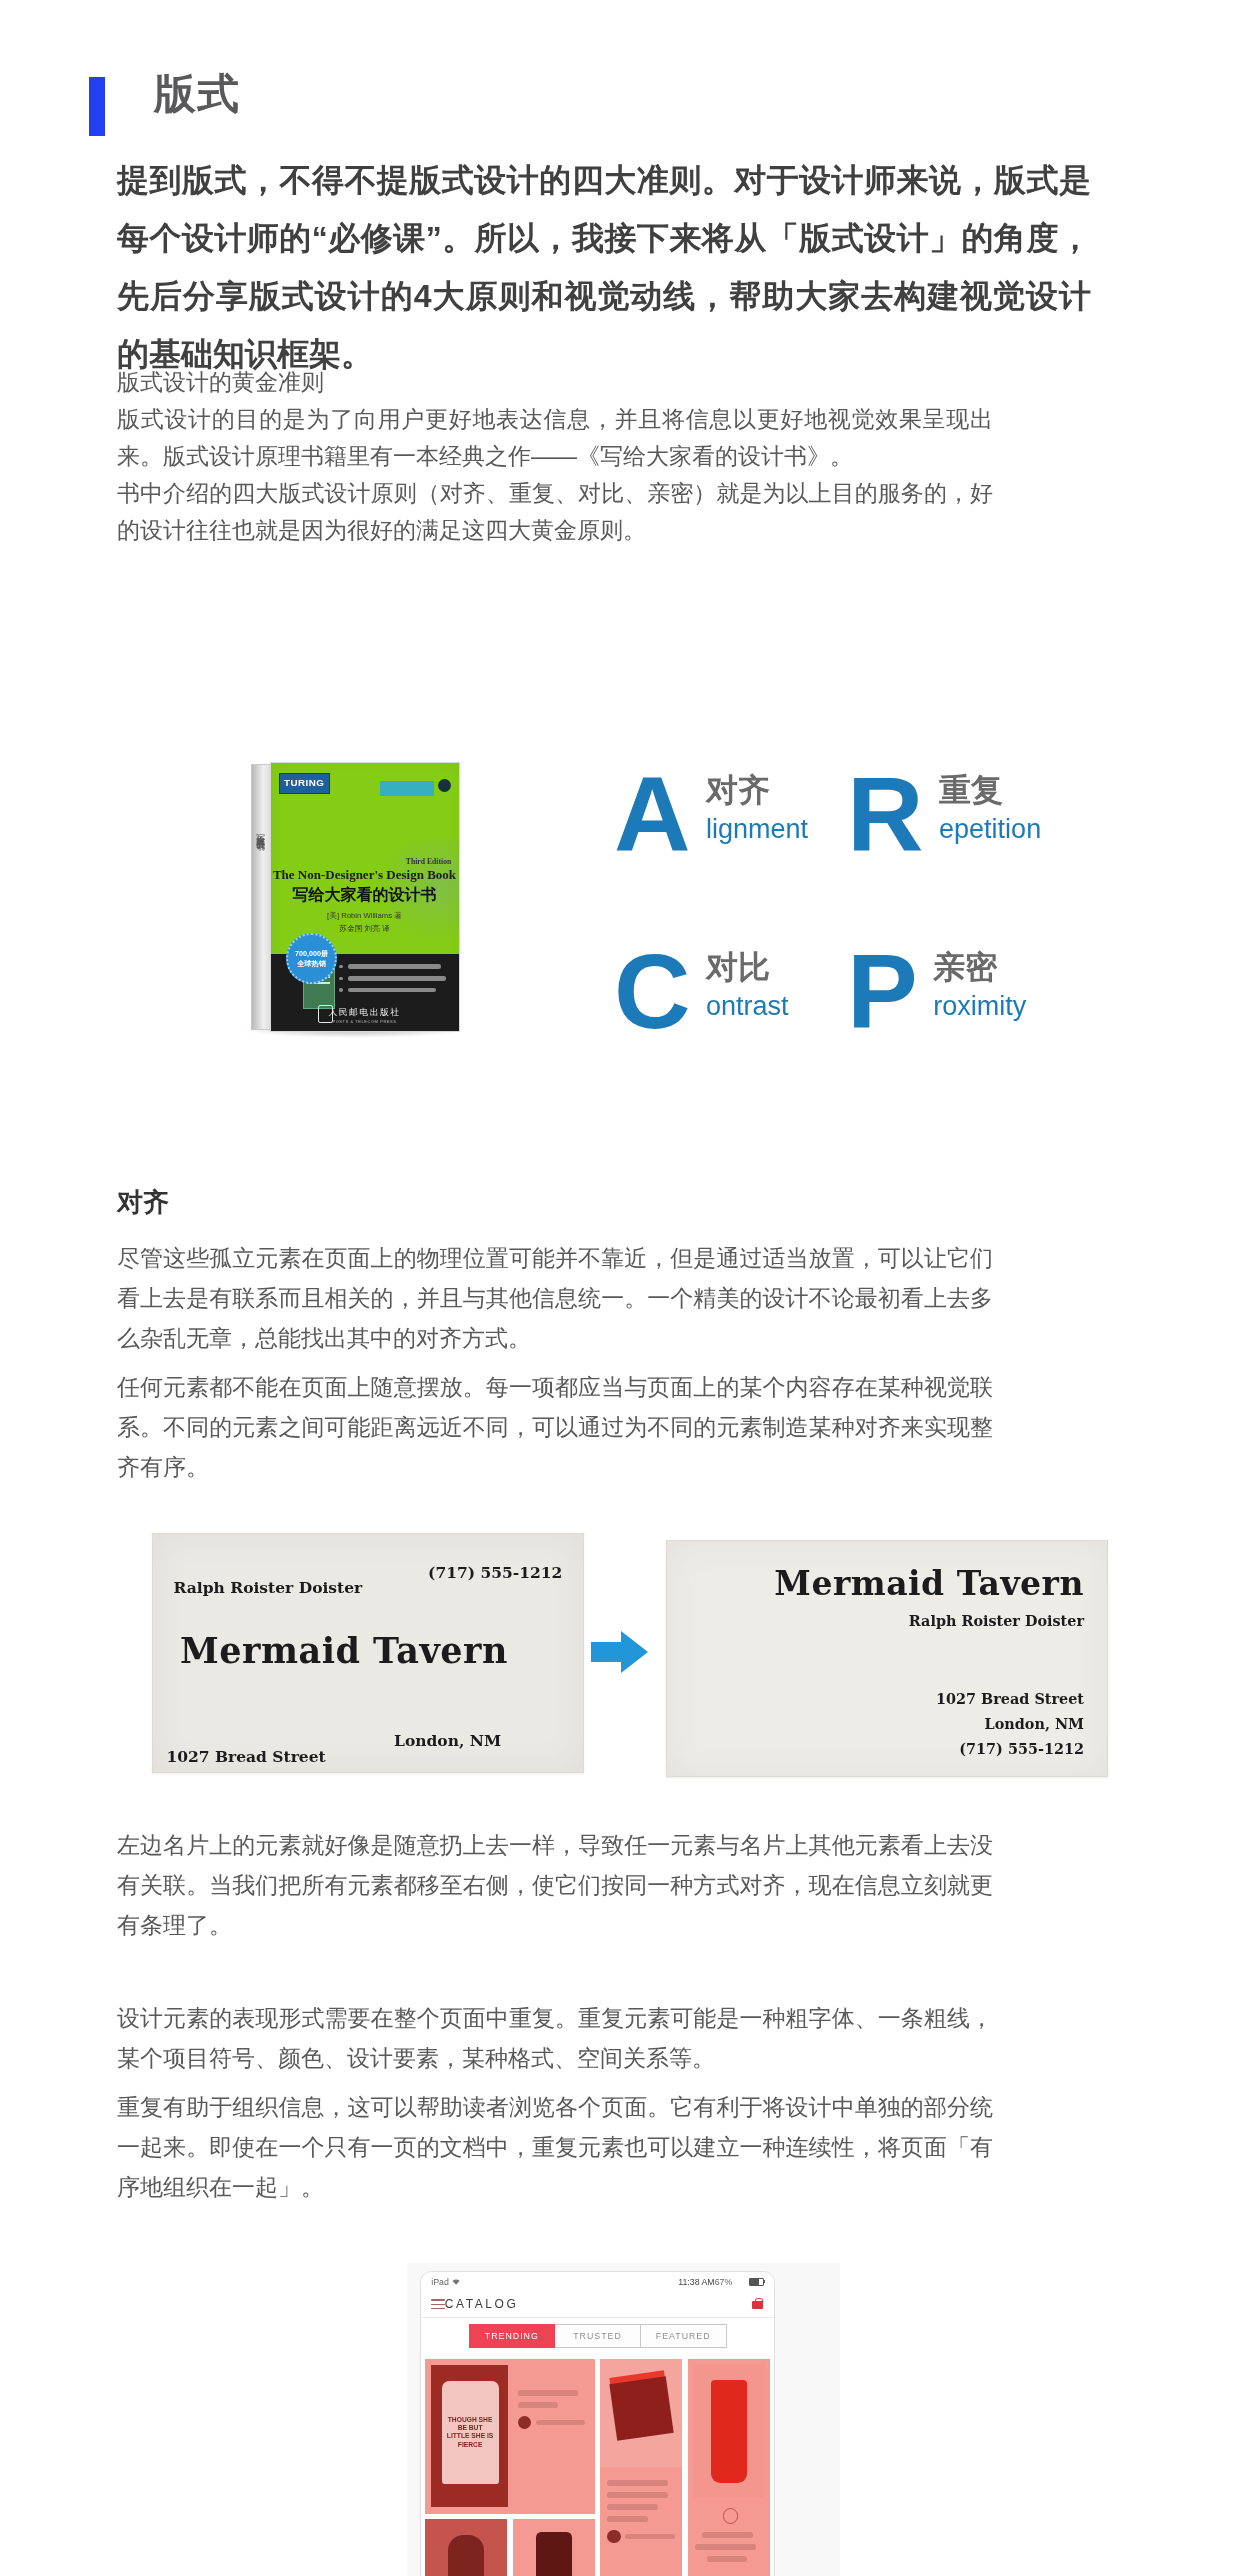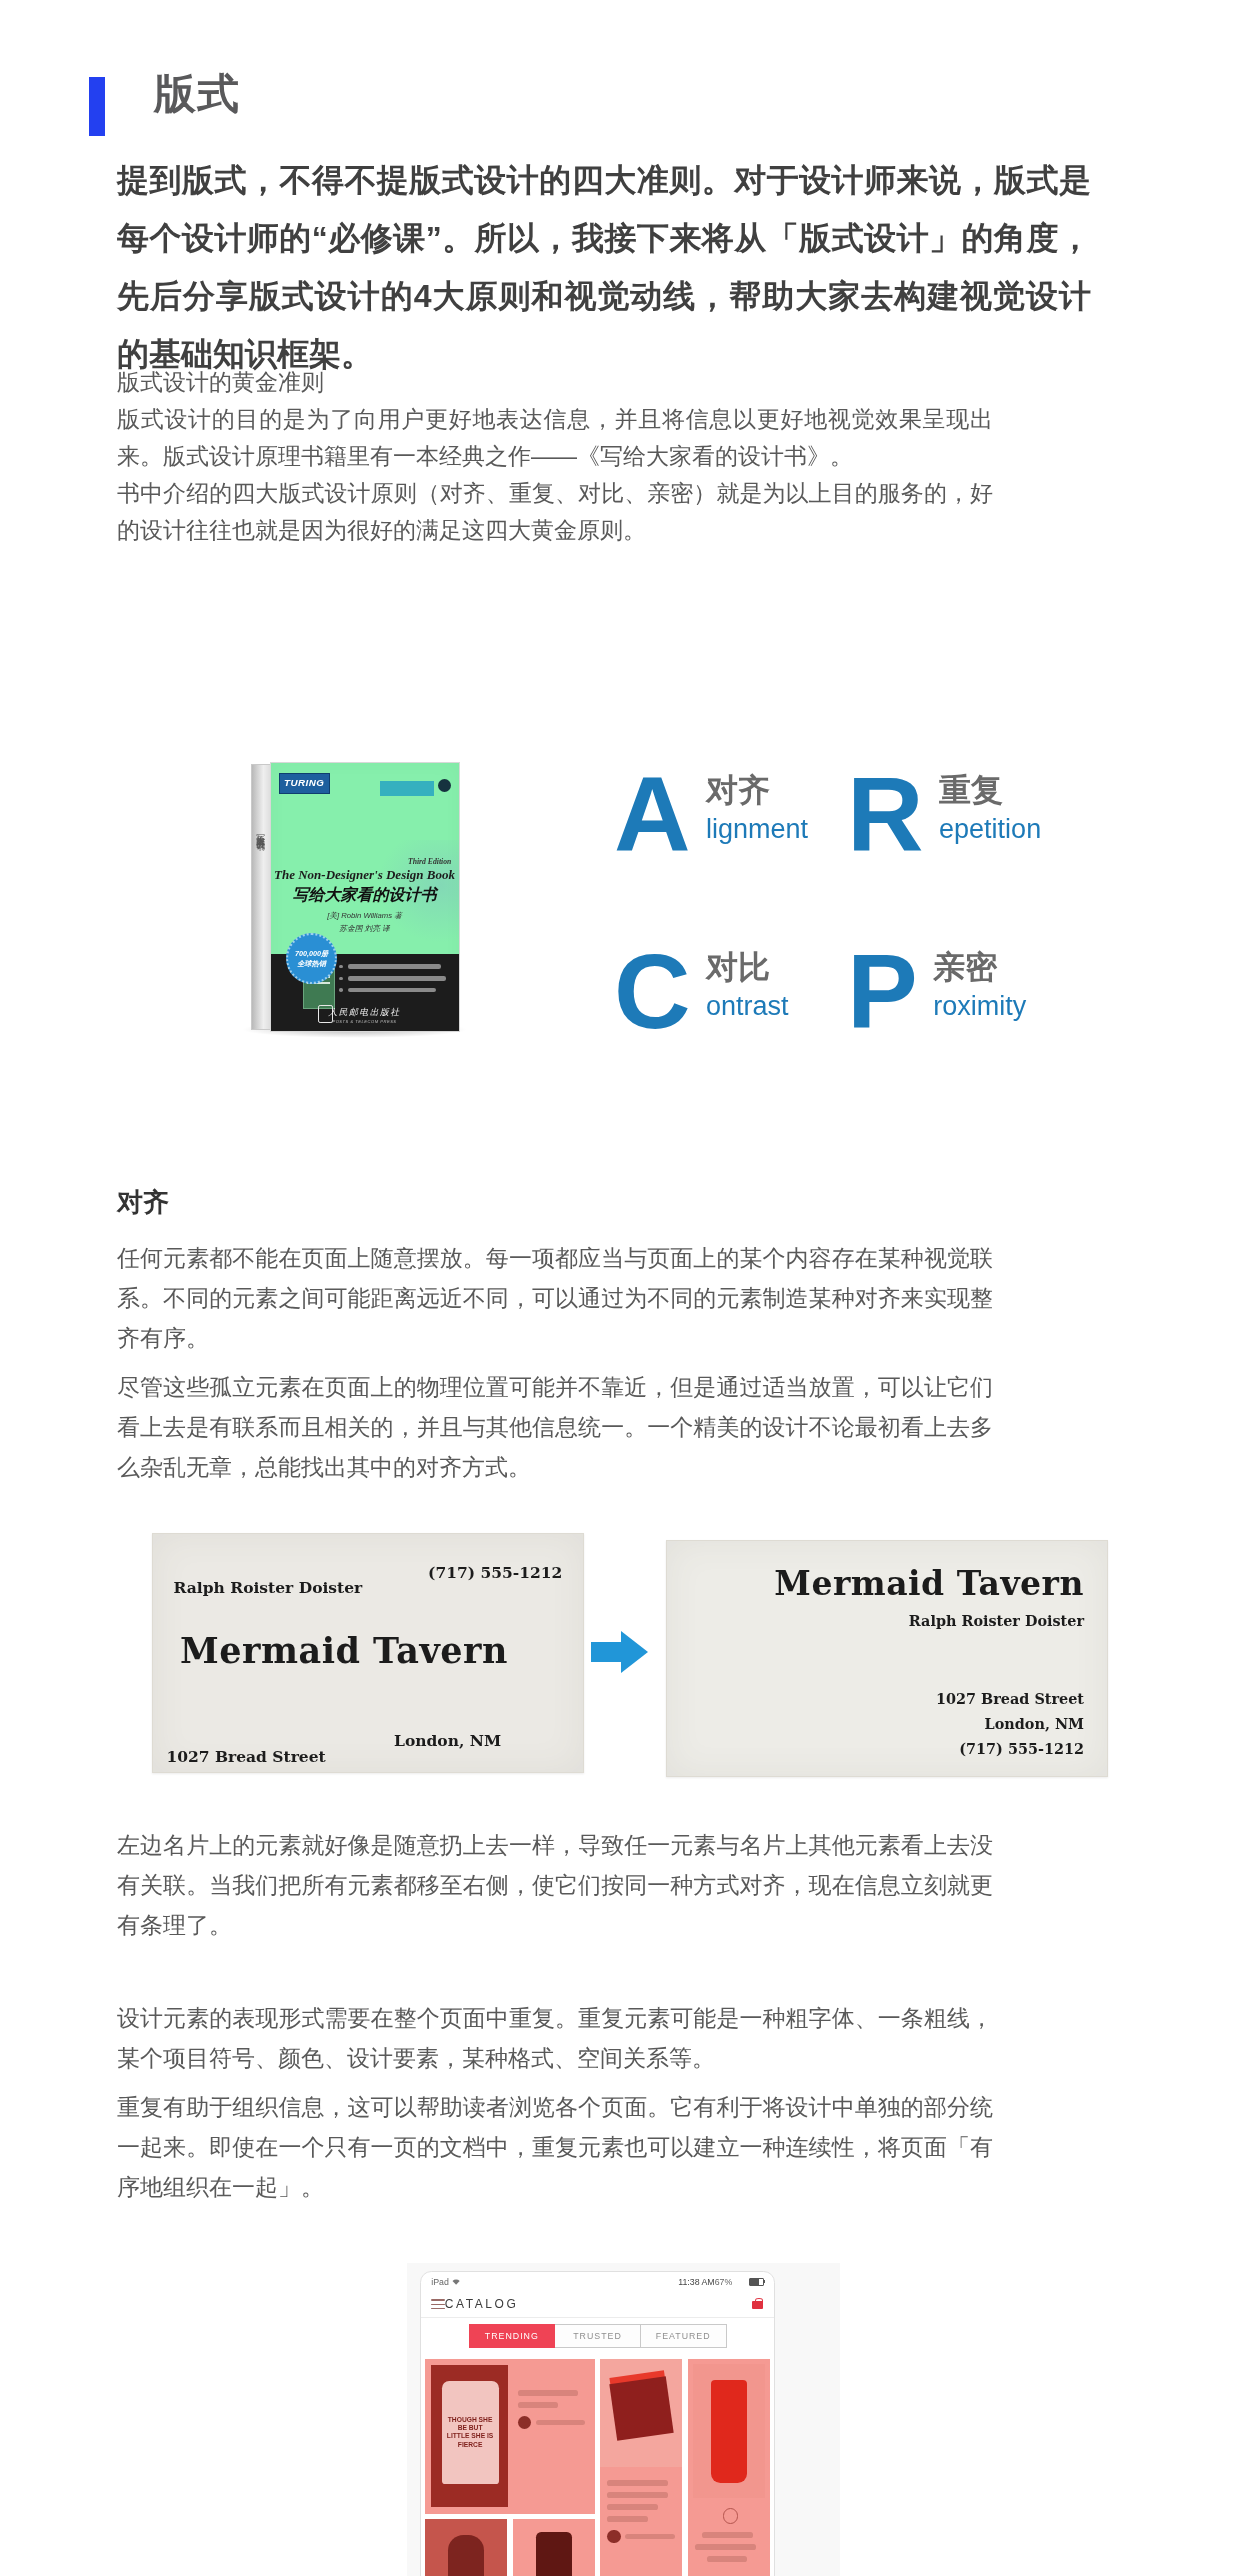--- a/index.html
+++ b/index.html
@@ -21,22 +21,22 @@
   .g-head{margin:0;}
 
   
   .figure-book{position:absolute;left:0;top:592px;width:1236px;height:505px;}
   .book{position:absolute;left:251px;top:170px;width:207px;height:268px;}
   .book-shadow{position:absolute;left:-10.3px;bottom:-8.2px;width:227px;height:17.5px;border-radius:50%;
                background:radial-gradient(ellipse at center,rgba(0,0,0,.28) 0%,rgba(0,0,0,0) 70%);}
   .book-spine{position:absolute;left:0;top:2.1px;width:18.5px;height:264px;
               background:linear-gradient(90deg,#b9b9b9,#efefef 60%,#dcdcdc);border:0.5px solid #c9c9c9;}
   .spine-text{position:absolute;left:3.1px;top:62px;writing-mode:vertical-rl;font-size:8.8px;color:#555;letter-spacing:1px;}
-  .book-front{position:absolute;left:18.5px;top:0;width:188px;height:268px;background:#86efac;
-              border:0.5px solid #d8d8d8;box-shadow:inset 0 0 20.6px rgba(0,0,0,.03);font-style:italic;}
+  .book-front{position:absolute;left:18.5px;top:0;width:188px;height:268px;background:#84cc16;
+              border:0.5px solid #d8d8d8;box-shadow:inset 0 0 20.6px rgba(0,0,0,.03);}
   .turing{position:absolute;left:8.2px;top:10.3px;width:49px;height:18.5px;background:#1e5f9e;color:#fff;
           font-size:9.8px;font-weight:bold;text-align:center;line-height:18.5px;letter-spacing:0.5px;border:1px solid #0f3e6e;}
   .ribbon{position:absolute;right:25px;top:17.5px;width:54px;height:15.5px;background:#35b0bf;}
   .ribbon-dot{position:absolute;right:7.2px;top:15.5px;width:13.4px;height:13.4px;border-radius:50%;background:#16323f;}
   .bk-edition{position:absolute;left:0;right:7.2px;top:94px;text-align:right;
               font-family:"Liberation Serif","DejaVu Serif",serif;font-size:7.7px;font-weight:bold;color:#333;}
   .bk-title-en{position:absolute;left:0;right:0;top:104px;text-align:center;
                font-family:"Liberation Serif","DejaVu Serif",serif;font-size:13px;font-weight:bold;color:#1c1c1c;}
   .bk-title-cn{position:absolute;left:0;right:0;top:122px;text-align:center;font-size:16px;font-weight:bold;color:#111;}
   .bk-author{position:absolute;left:0;right:0;top:148px;text-align:center;font-size:7.7px;color:#333;}
@@ -228,22 +228,22 @@
         <div class="plabel">
           <div class="cn" style="color:#6a6a6a">亲密</div>
           <div class="en" style="color:#1d7ab8">roximity</div>
         </div>
       </div>
     </div>
   </div>
 
   <div class="section align-section">
     <h2>对齐</h2>
+    <p>尽管这些孤立元素在页面上的物理位置可能并不靠近，但是通过适当放置，可以让它们看上去是有联系而且相关的，并且与其他信息统一。一个精美的设计不论最初看上去多么杂乱无章，总能找出其中的对齐方式。</p>
     <p>任何元素都不能在页面上随意摆放。每一项都应当与页面上的某个内容存在某种视觉联系。不同的元素之间可能距离远近不同，可以通过为不同的元素制造某种对齐来实现整齐有序。</p>
-    <p>尽管这些孤立元素在页面上的物理位置可能并不靠近，但是通过适当放置，可以让它们看上去是有联系而且相关的，并且与其他信息统一。一个精美的设计不论最初看上去多么杂乱无章，总能找出其中的对齐方式。</p>
   </div>
 
   <div class="figure-cards">
     <div class="bcard card-left">
       <div class="cl-name">Ralph Roister Doister</div>
       <div class="cl-phone">(717) 555-1212</div>
       <div class="cl-title">Mermaid Tavern</div>
       <div class="cl-city">London, NM</div>
       <div class="cl-street">1027 Bread Street</div>
     </div>

